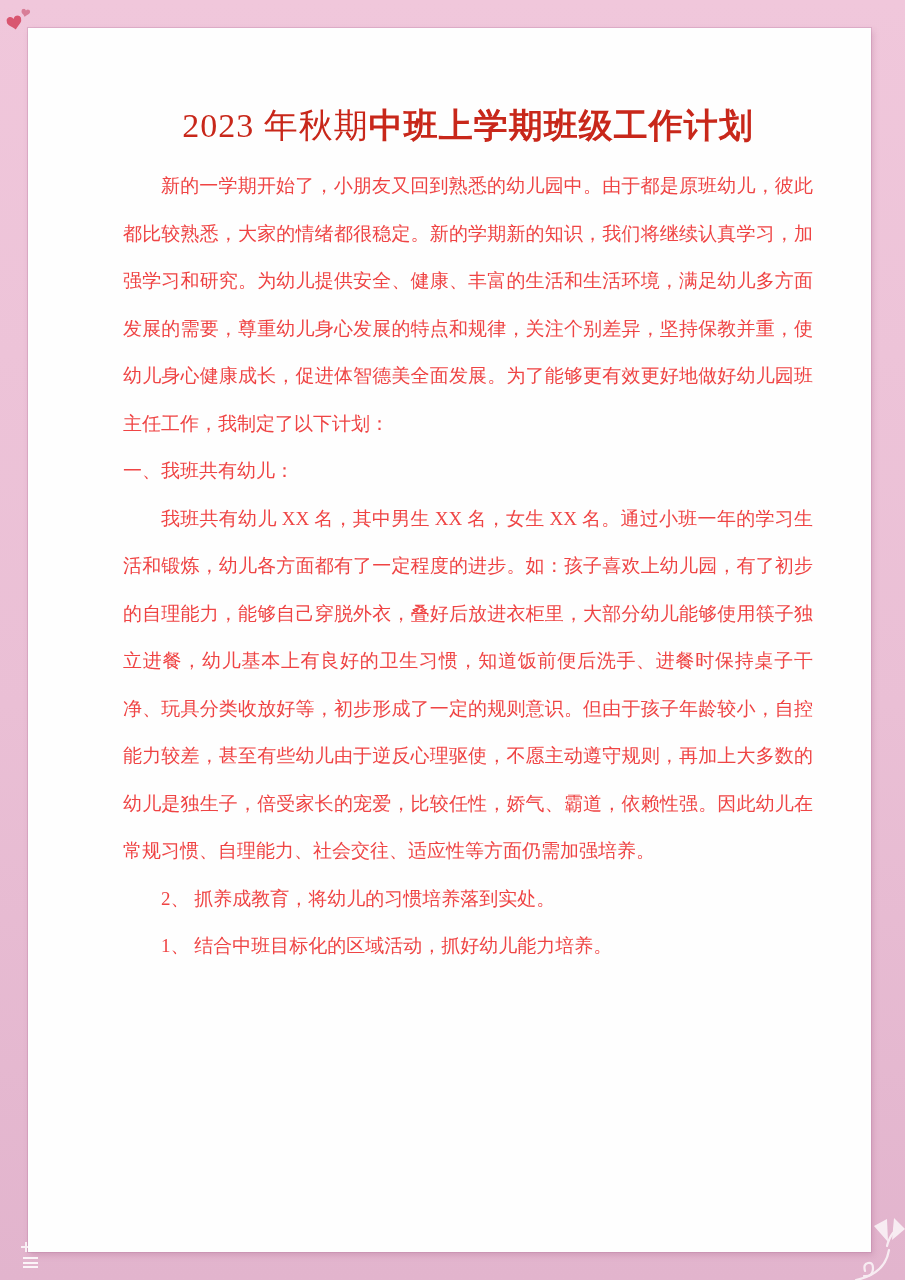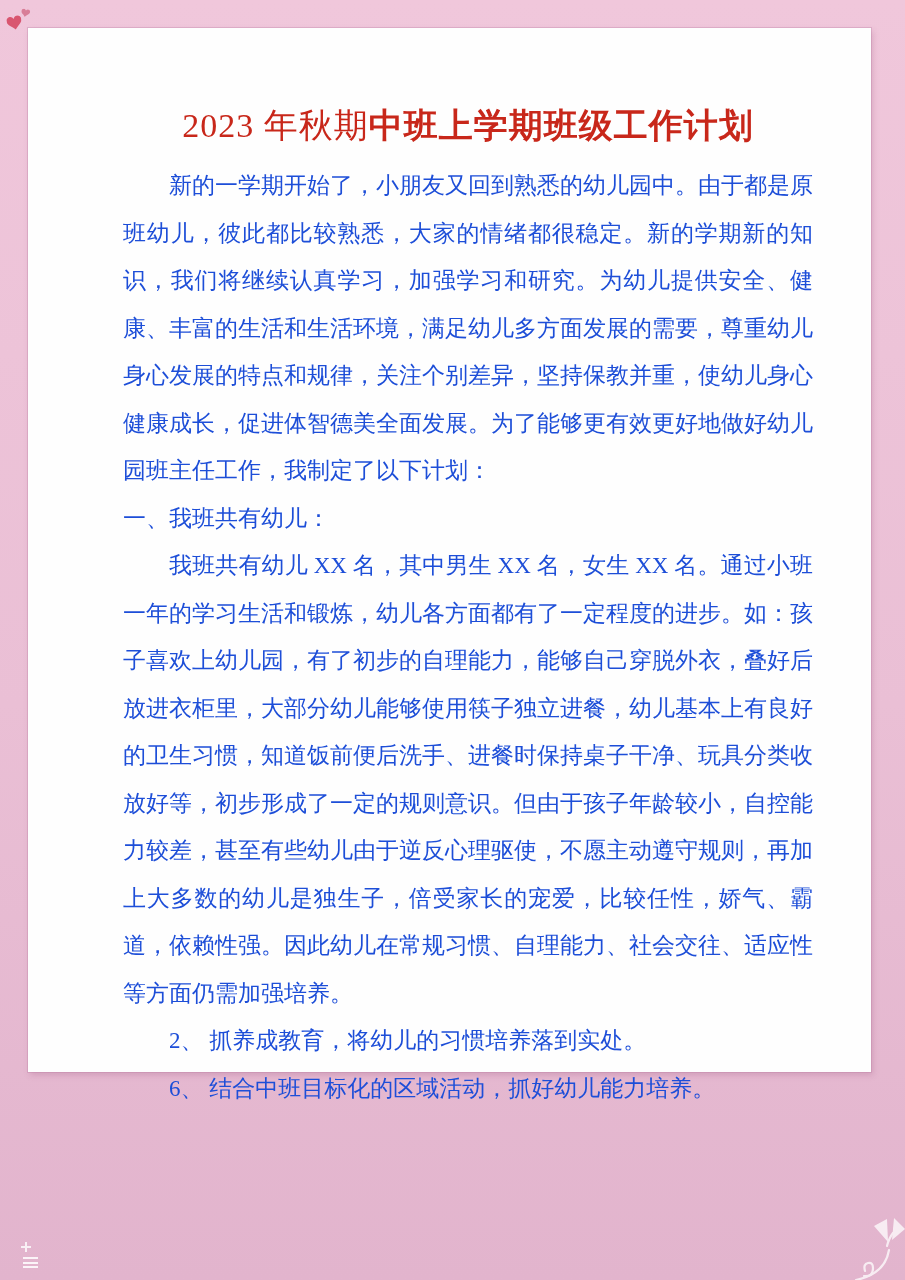--- a/index.html
+++ b/index.html
@@ -2,33 +2,33 @@
 <html><head>
 <meta charset="utf-8">
 <style>
   html,body{margin:0;padding:0;}
   body{
     width:905px;height:1280px;position:relative;overflow:hidden;
     background:linear-gradient(180deg,#f0c7db 0%,#eabfd5 55%,#e2b4cd 100%);
     font-family:"Liberation Serif","DejaVu Serif",serif;
   }
   .page{
-    position:absolute;left:28px;top:28px;width:843px;height:1044px;
+    position:absolute;left:28px;top:28px;width:843px;height:1224px;
     background:#fefefe;
     box-shadow:0 0 0 1px rgba(190,130,165,.35), 2px 3px 6px rgba(150,80,120,.25);
   }
   .content{position:absolute;left:0;top:0;right:0;padding:76px 58px 0 95px;}
   .doc-title{
     text-align:center;line-height:44px;font-size:34px;color:#c8271a;
     letter-spacing:1px;white-space:nowrap;
   }
   .doc-title .t-prefix{font-weight:normal;}
   .doc-title .t-main{font-weight:bold;}
   .doc-body{
-    margin-top:14px;font-size:23px;line-height:47.5px;color:#1d4ed8;
+    margin-top:14px;font-size:19px;line-height:47.5px;color:#ef4444;
     text-align:justify;
   }
   .doc-body p{margin:0;padding:0;}
   .indent{text-indent:2em;}
   .no-indent{text-indent:0;}
   
   .heart{position:absolute;}
   .heart-big{left:7px;top:16px;width:15px;height:14px;transform:rotate(-12deg);}
   .heart-small{left:21px;top:9px;width:9px;height:8px;transform:rotate(10deg);opacity:.85;}
   .menu-lines{position:absolute;left:23px;top:1257px;width:15px;}
@@ -54,21 +54,21 @@
 
     <div class="doc-title">
       <span class="t-prefix">2023 年秋期</span><span class="t-main">中班上学期班级工作计划</span>
     </div>
 
     <div class="doc-body">
       <p class="indent">新的一学期开始了，小朋友又回到熟悉的幼儿园中。由于都是原班幼儿，彼此都比较熟悉，大家的情绪都很稳定。新的学期新的知识，我们将继续认真学习，加强学习和研究。为幼儿提供安全、健康、丰富的生活和生活环境，满足幼儿多方面发展的需要，尊重幼儿身心发展的特点和规律，关注个别差异，坚持保教并重，使幼儿身心健康成长，促进体智德美全面发展。为了能够更有效更好地做好幼儿园班主任工作，我制定了以下计划：</p>
       <p class="no-indent">一、我班共有幼儿：</p>
       <p class="indent">我班共有幼儿 XX 名，其中男生 XX 名，女生 XX 名。通过小班一年的学习生活和锻炼，幼儿各方面都有了一定程度的进步。如：孩子喜欢上幼儿园，有了初步的自理能力，能够自己穿脱外衣，叠好后放进衣柜里，大部分幼儿能够使用筷子独立进餐，幼儿基本上有良好的卫生习惯，知道饭前便后洗手、进餐时保持桌子干净、玩具分类收放好等，初步形成了一定的规则意识。但由于孩子年龄较小，自控能力较差，甚至有些幼儿由于逆反心理驱使，不愿主动遵守规则，再加上大多数的幼儿是独生子，倍受家长的宠爱，比较任性，娇气、霸道，依赖性强。因此幼儿在常规习惯、自理能力、社会交往、适应性等方面仍需加强培养。</p>
       <p class="indent">2、 抓养成教育，将幼儿的习惯培养落到实处。</p>
-      <p class="indent">6、 结合中班目标化的区域活动，抓好幼儿能力培养。</p>
+      <p class="indent">1、 结合中班目标化的区域活动，抓好幼儿能力培养。</p>
     </div>
 
   </div>
 </div>
 
 <div class="sparkle"></div>
 <div class="menu-lines">
   <i></i>
     <i></i>
     <i></i>

